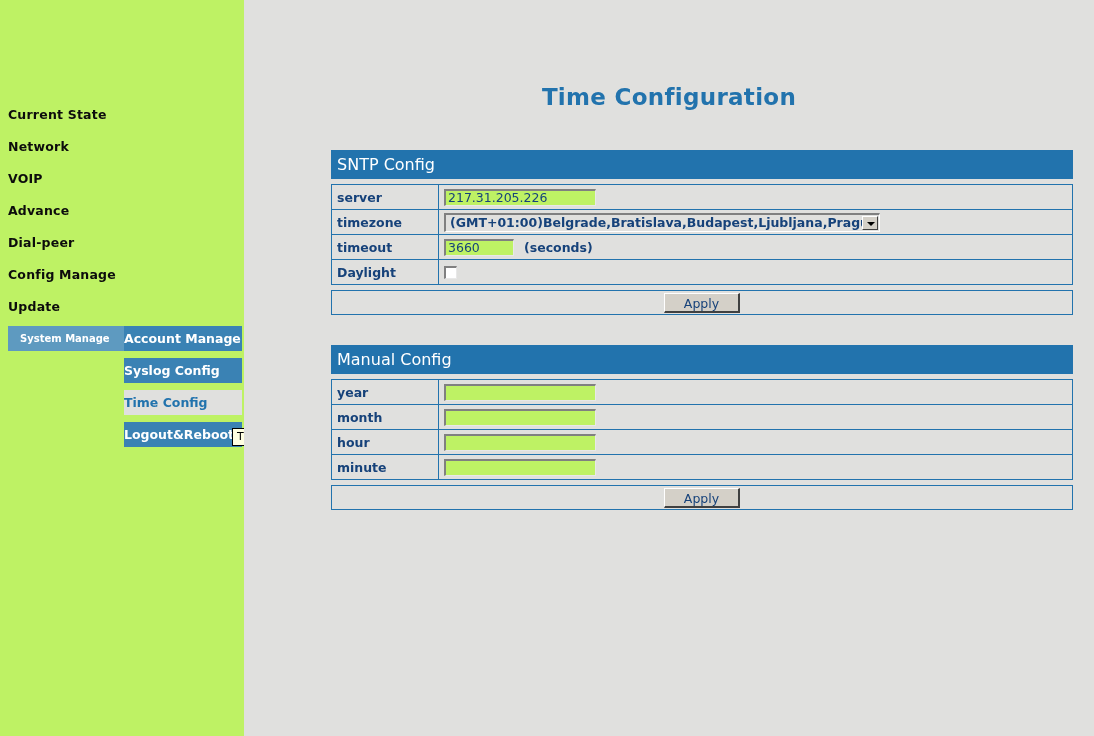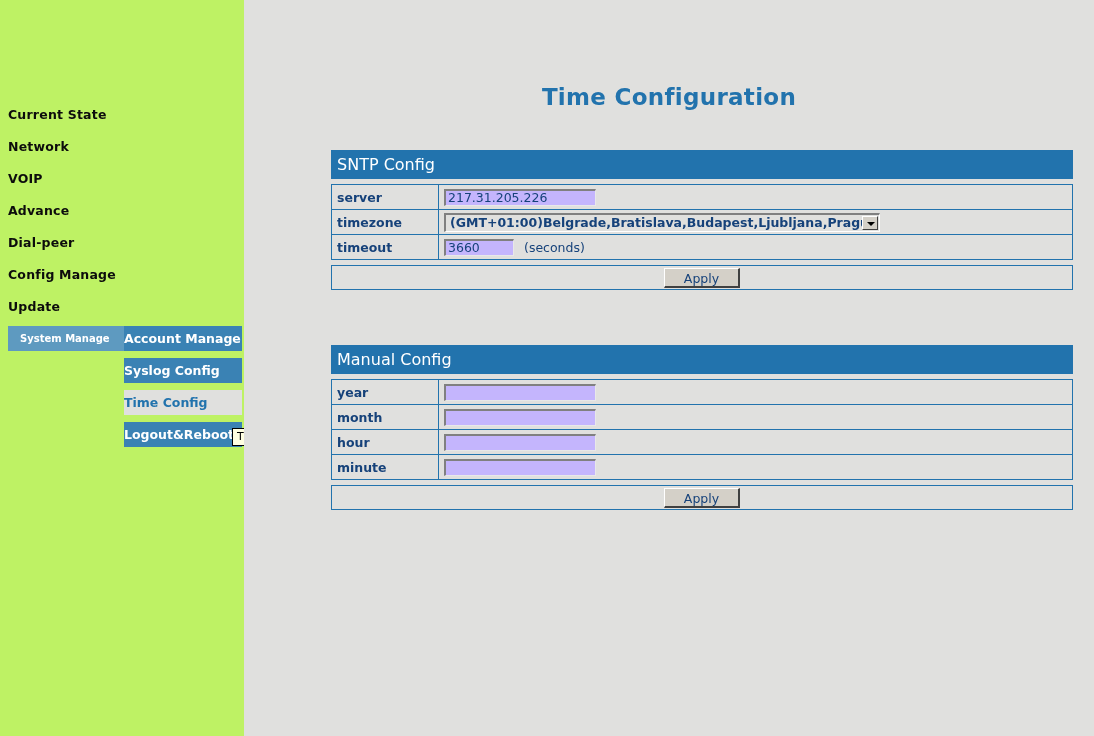--- a/index.html
+++ b/index.html
@@ -138,36 +138,36 @@
     font-weight: bold;
     color: #16427a;
     font-family: "DejaVu Sans", "Liberation Sans", sans-serif;
     white-space: nowrap;
   }
   td.val { padding-left: 5px; }
 
   input.txt {
     width: 152px;
     height: 17px;
-    background: #c4b5fd;
+    background: #bef264;
     color: #16427a;
     font-family: "DejaVu Sans", "Liberation Sans", sans-serif;
     font-size: 12.5px;
     padding: 0 2px;
     border-top: 2px solid #808080;
     border-left: 2px solid #808080;
     border-right: 1px solid #e8e8e8;
     border-bottom: 1px solid #e8e8e8;
     outline: none;
   }
   input.txt.short { width: 70px; }
 
   .seconds-lbl {
     font-size: 12.5px;
-    font-weight: normal;
+    font-weight: bold;
     color: #16427a;
     margin-left: 10px;
     font-family: "DejaVu Sans", "Liberation Sans", sans-serif;
     text-align: center;
   }
 
   
   .sel-wrap {
     display: inline-block;
     position: relative;
@@ -308,20 +308,26 @@
             <span class="sel-arrow"></span>
           </span>
         </td>
       </tr>
       <tr>
         <td class="lbl">timeout</td>
         <td class="val">
           <input class="txt short" type="text" value="3660" style=""><span class="seconds-lbl">(seconds)</span>
         </td>
       </tr>
+      <tr>
+        <td class="lbl">Daylight</td>
+        <td class="val">
+          <span class="cbox"></span>
+        </td>
+      </tr>
     </tbody>
       </table>
 
     <div class="apply-row">
       <div class="apply-btn">Apply</div>
     </div>
   </div>
 
   <div class="panel" id="panel-manual">
     <div class="section-head">Manual Config</div>

